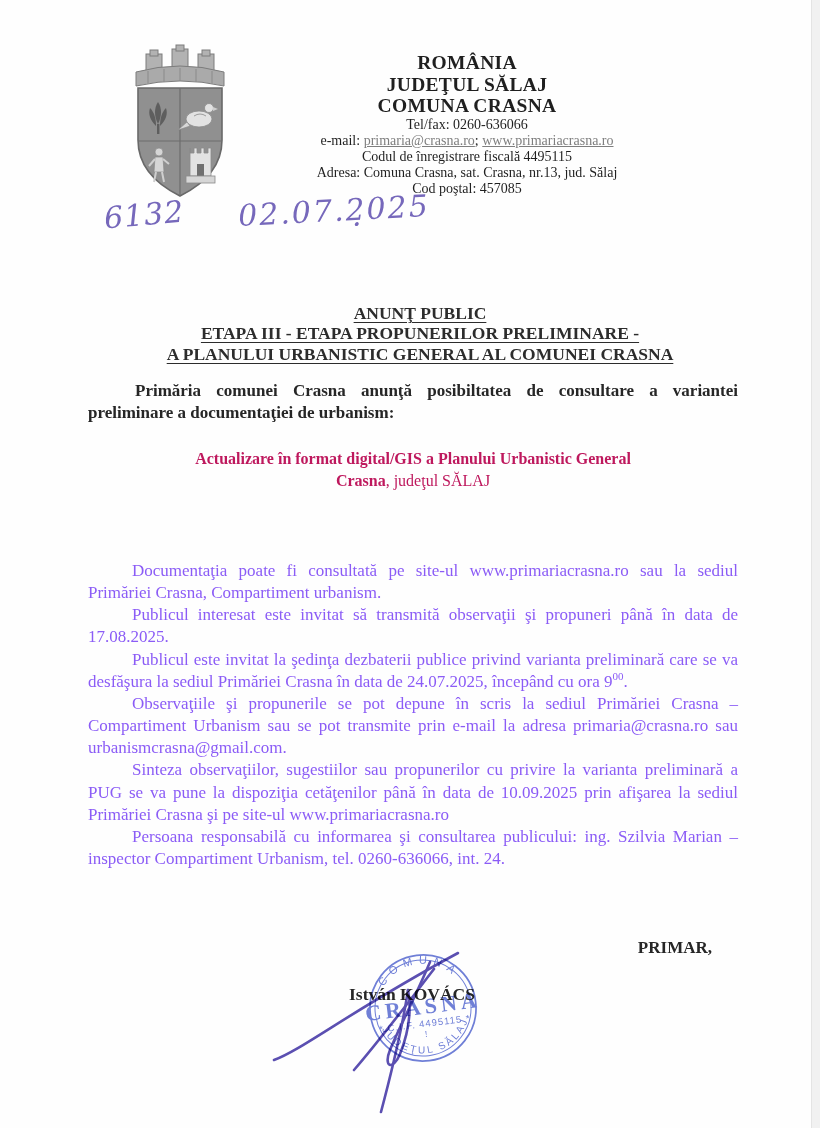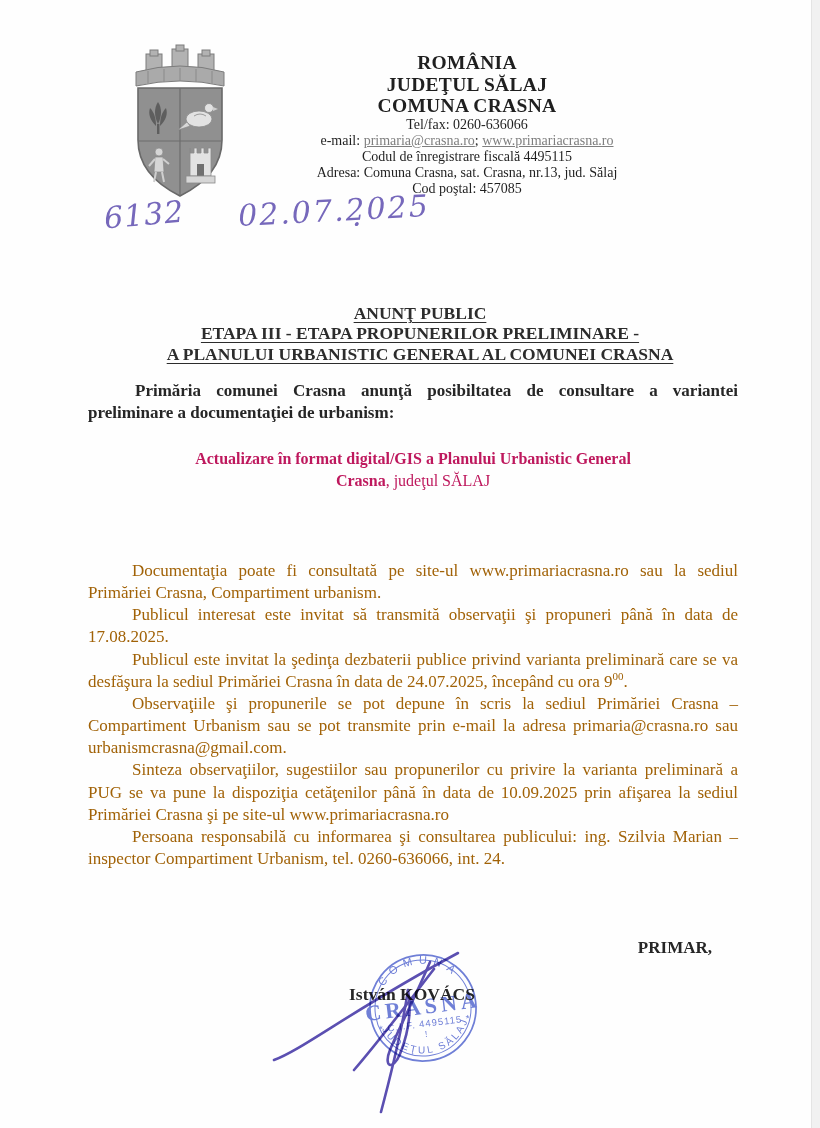--- a/index.html
+++ b/index.html
@@ -20,21 +20,21 @@
   .hw-dot{left:352px;top:198px;font-size:30px;}
   .title{position:absolute;left:20px;top:271px;width:800px;text-align:center;
          font-weight:bold;font-size:17.5px;line-height:20.4px;color:#2c2c2c;margin-top:32px;}
   .title .tl{text-decoration:underline;text-underline-offset:3px;}
   .intro{position:absolute;left:88px;top:380px;width:650px;margin:0;font-weight:bold;
          font-size:17px;line-height:22.3px;text-align:justify;text-indent:47px;color:#262626;}
   .subject{position:absolute;left:88px;top:448px;width:650px;text-align:center;
            font-weight:bold;font-size:16px;line-height:22.4px;color:#be185d;}
   .subject .reg{font-weight:normal;}
   .bodytext{position:absolute;left:88px;top:560px;width:650px;font-size:17px;
-            line-height:22.15px;text-align:justify;color:#a16207;}
+            line-height:22.15px;text-align:justify;color:#8b5cf6;}
   .bodytext p{margin:0;text-indent:44px;}
   sup.hours{font-size:11px;vertical-align:super;line-height:0;}
   .sigtitle{position:absolute;left:112px;top:938px;width:600px;text-align:right;
             font-weight:bold;font-size:17px;color:#262626;}
   .signame{position:absolute;left:112px;top:984px;width:600px;text-align:center;
            font-weight:bold;font-size:17.5px;color:#262626;}
   .stamp{position:absolute;left:346px;top:936px;width:154px;height:144px;
          mix-blend-mode:multiply;opacity:.82;}
   .signature{position:absolute;left:262px;top:938px;width:220px;height:190px;
              mix-blend-mode:multiply;}

